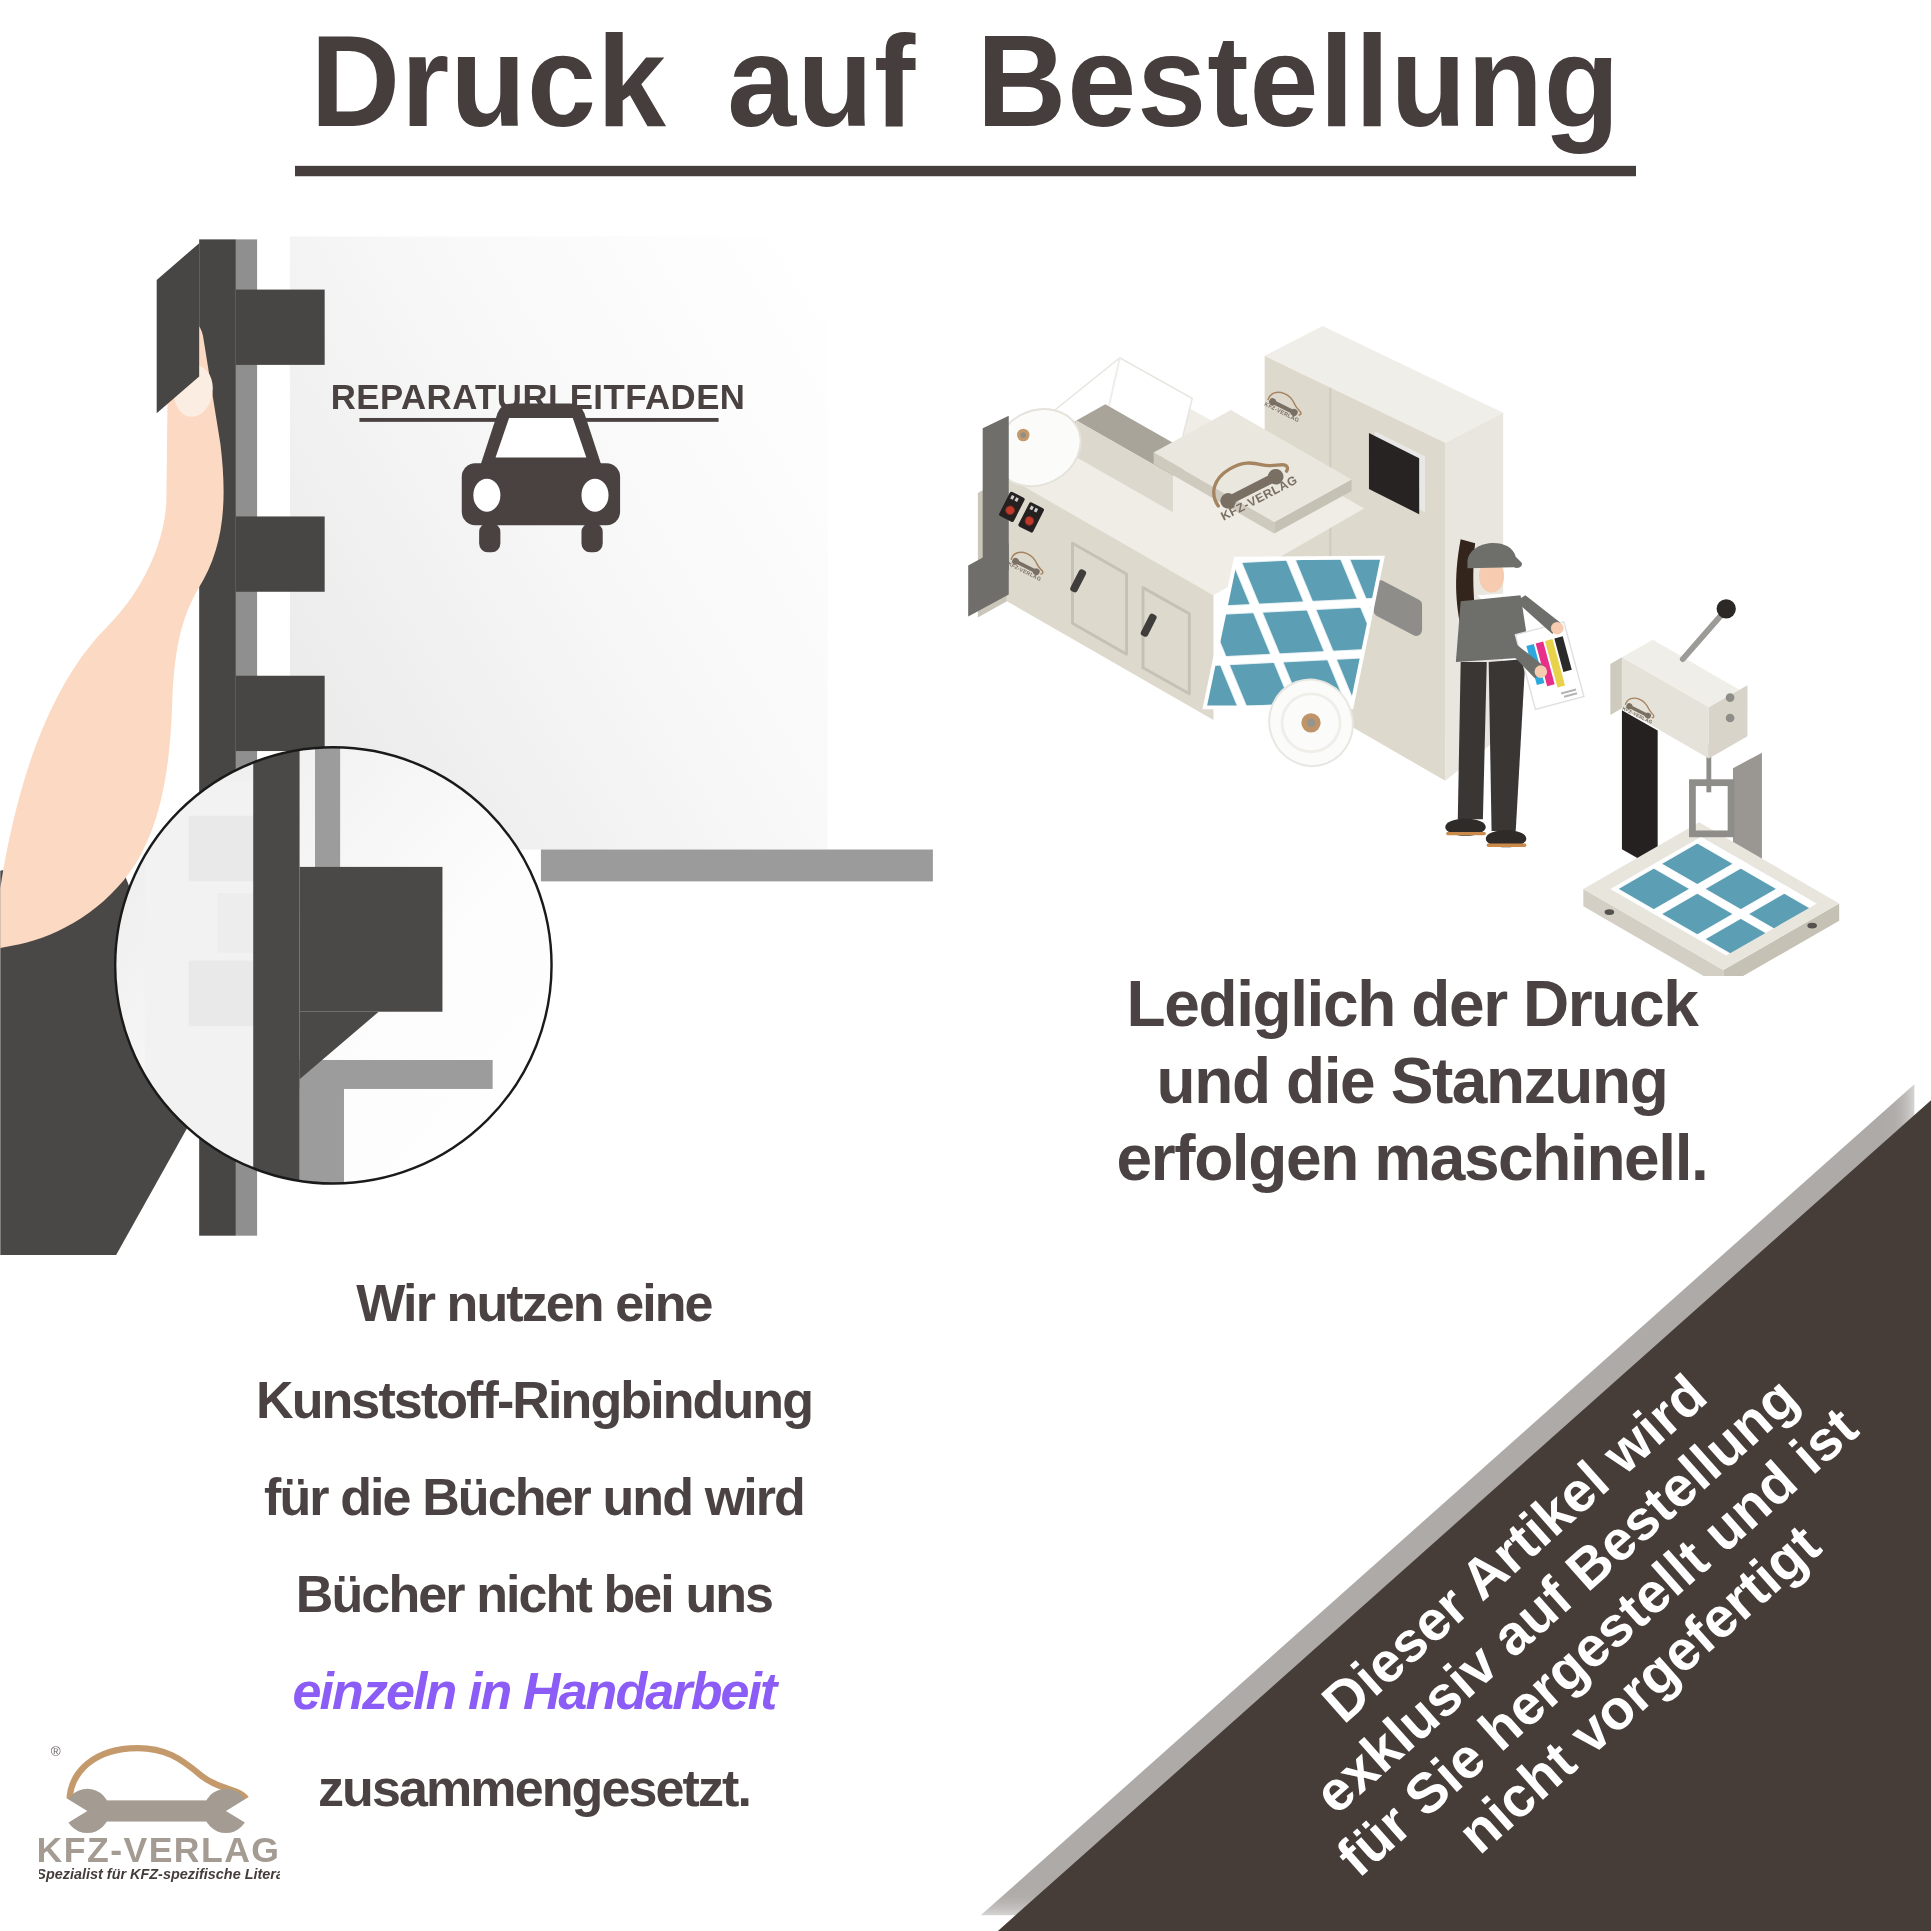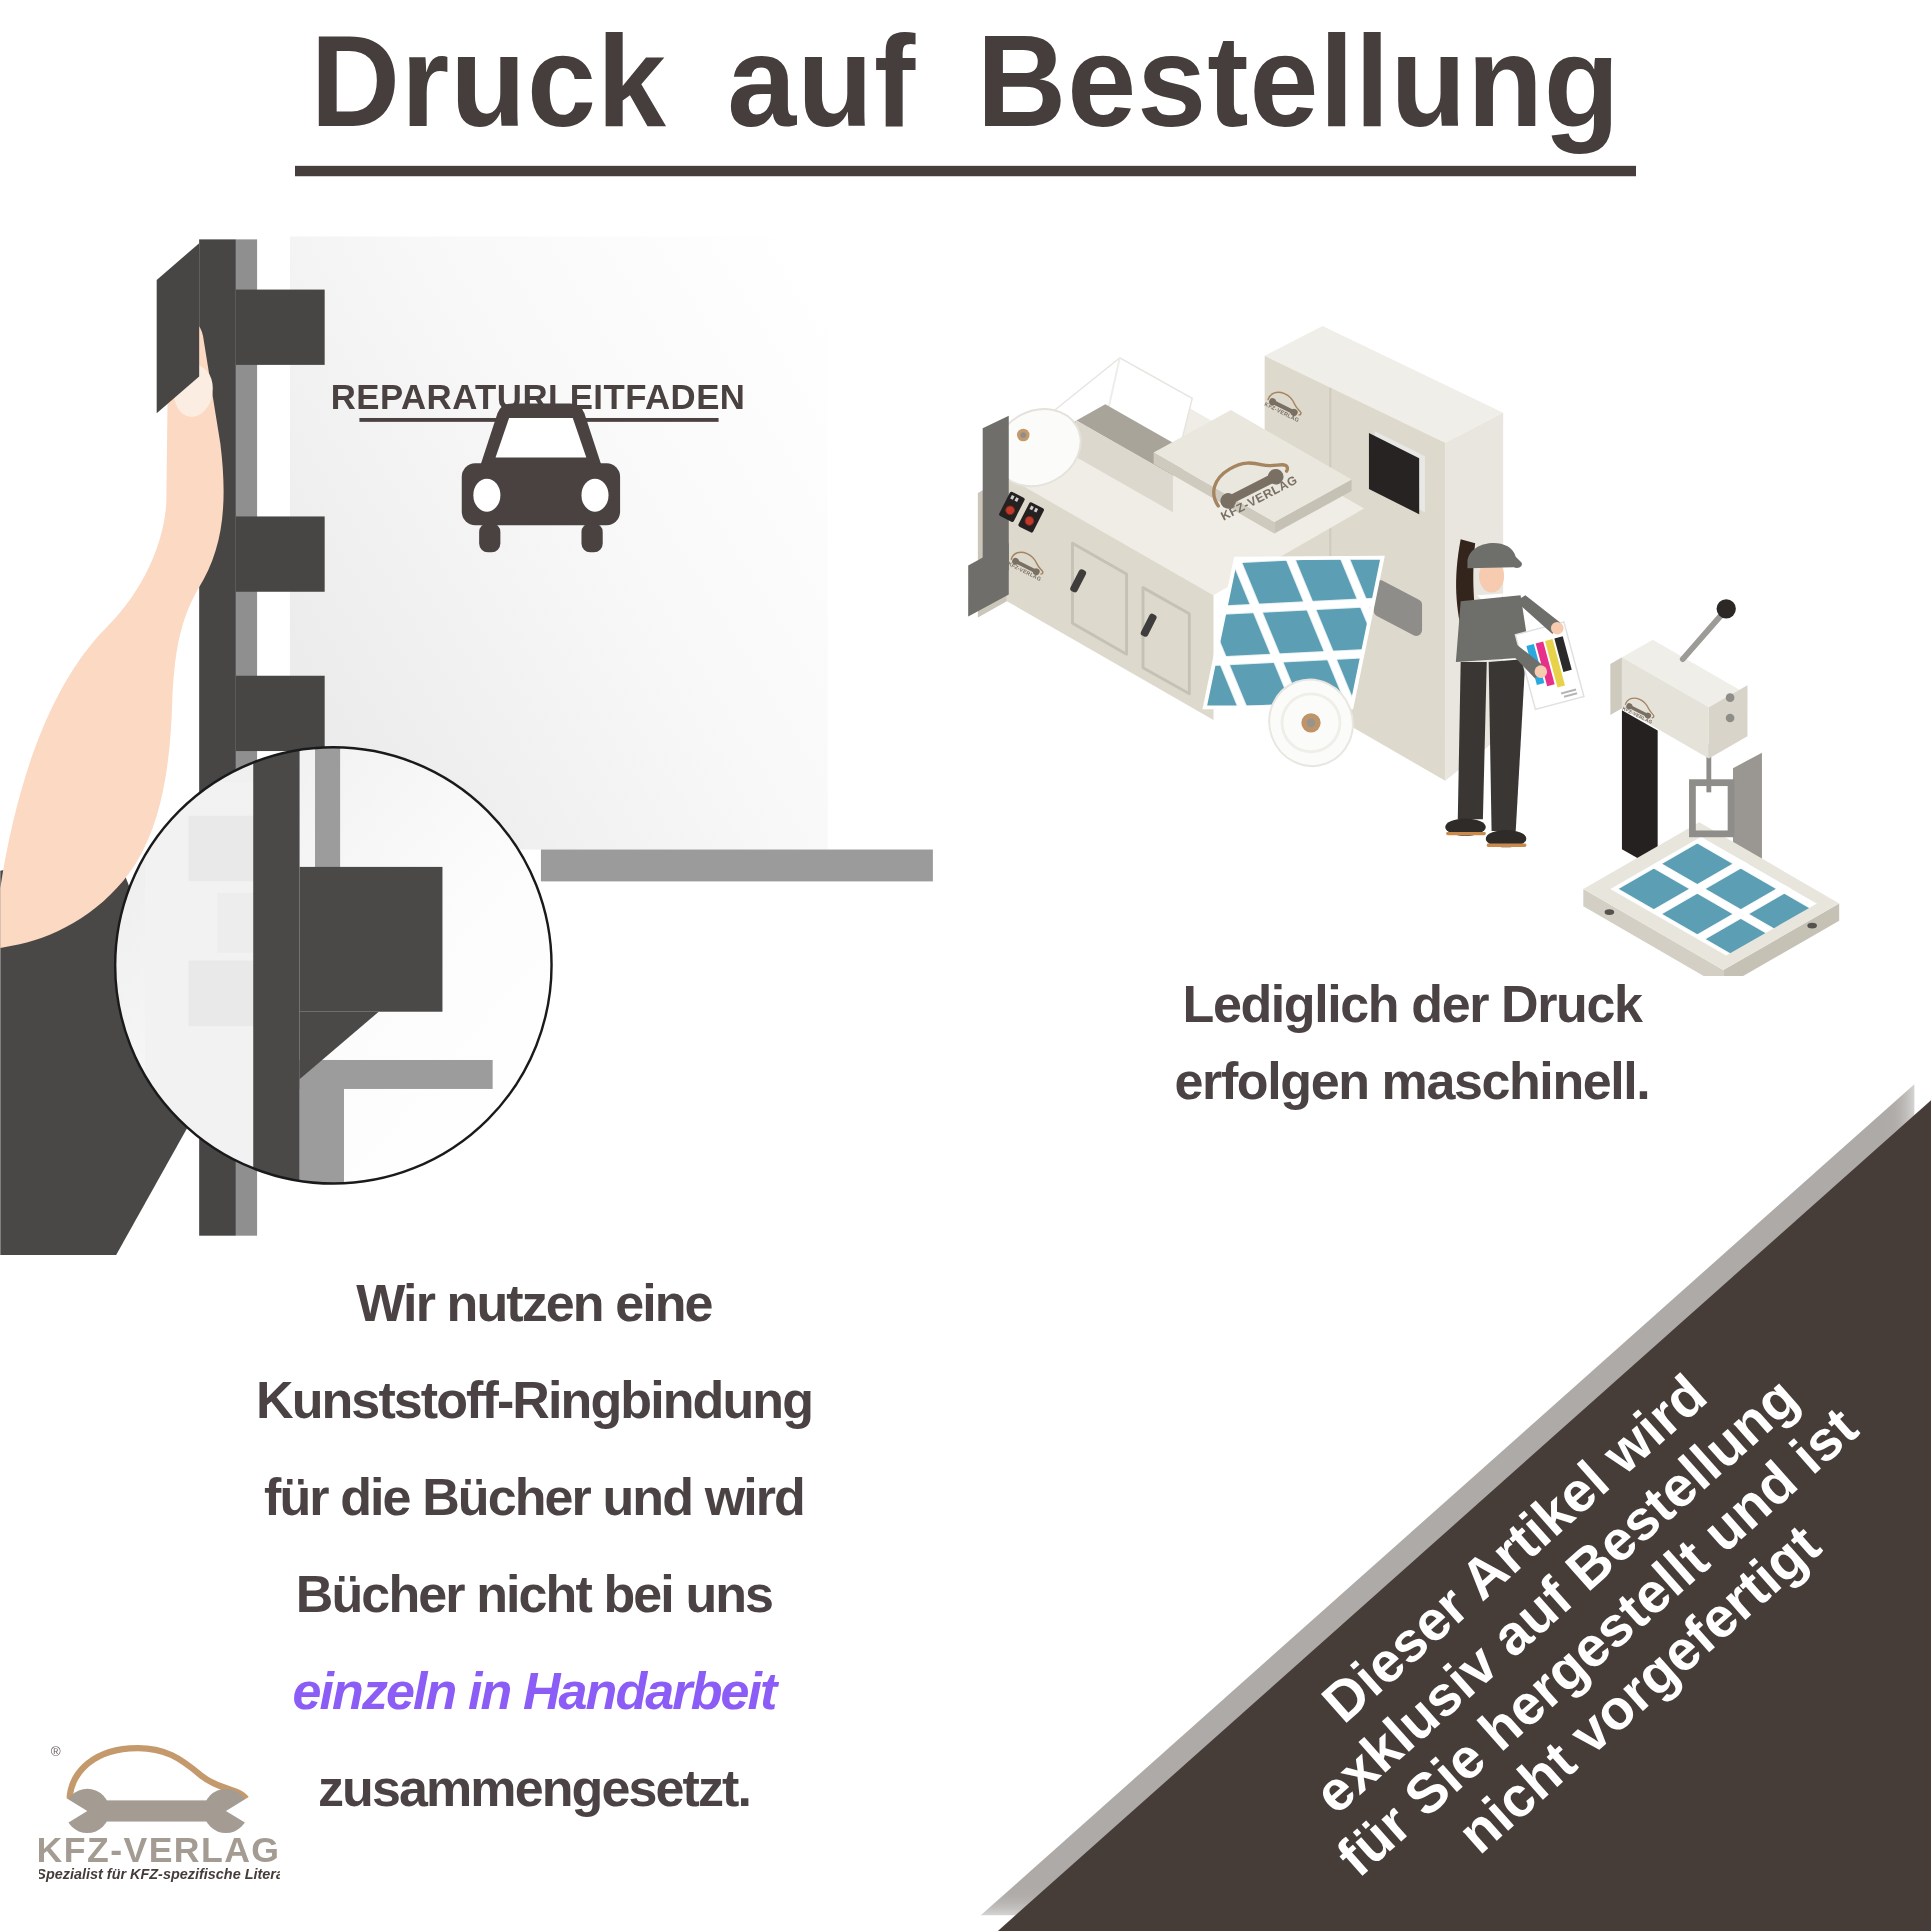--- a/index.html
+++ b/index.html
@@ -9,21 +9,21 @@
   }
   
   .title-wrap{position:absolute;top:13.5px;left:0;width:1931px;text-align:center;}
   .title{
     display:inline-block;margin:0;font-size:124px;font-weight:700;letter-spacing:1px;word-spacing:25px;
     color:#463d3d;border-bottom:10.6px solid #463d3d;padding:0 15.4px 15.4px 15.4px;line-height:1.05;
     transform:scaleY(1.04);transform-origin:top center;white-space:nowrap;
   }
   
   .caption{position:absolute;text-align:center;font-weight:700;color:#4b4343;}
-  .caption-machine{left:1026px;top:966px;width:772px;font-size:52px;line-height:77px;letter-spacing:-1.4px;}
+  .caption-machine{left:1026px;top:966px;width:772px;font-size:64px;line-height:77px;letter-spacing:-1.4px;}
   .caption-binding{left:90px;top:1255px;width:888px;font-size:52px;line-height:97px;letter-spacing:-1.9px;}
   .caption div{white-space:nowrap;}
   .em-line{font-style:italic;color:#8b5cf6;}
   
   .ribbon-zone{position:absolute;left:966px;top:1062px;width:966px;height:869px;pointer-events:none;}
   .ribbon-shadow{
     position:absolute;left:0;top:0;width:100%;height:100%;
     clip-path:polygon(100% 4.3%,100% 100%,3.3% 100%);
     background:#6b6560;transform:translate(-17.4px,-15.4px);filter:blur(11.6px);opacity:.55;
   }
@@ -257,20 +257,21 @@
       <circle cx="812" cy="422" r="4.5" fill="#8e8d89"></circle>
         <circle cx="812" cy="443" r="4.5" fill="#8e8d89"></circle>
       <line x1="763" y1="382" x2="805" y2="334" stroke="#9c9b97" stroke-width="6" stroke-linecap="round"></line>
       <circle cx="808" cy="330" r="10" fill="#2b2826"></circle>
       <use href="#kfzlogo" transform="translate(704,414) rotate(26.5) scale(0.45)"></use>
     </g>
   </svg>
 
   <div class="caption caption-machine">
     <div>Lediglich der Druck</div>
+    <div>und die Stanzung</div>
     <div>erfolgen maschinell.</div>
   </div>
 
   <div class="caption caption-binding">
     <div>Wir nutzen eine</div>
     <div>Kunststoff-Ringbindung</div>
     <div>für die Bücher und wird</div>
     <div>Bücher nicht bei uns</div>
     <div class="em-line">einzeln in Handarbeit</div>
     <div>zusammengesetzt.</div>

